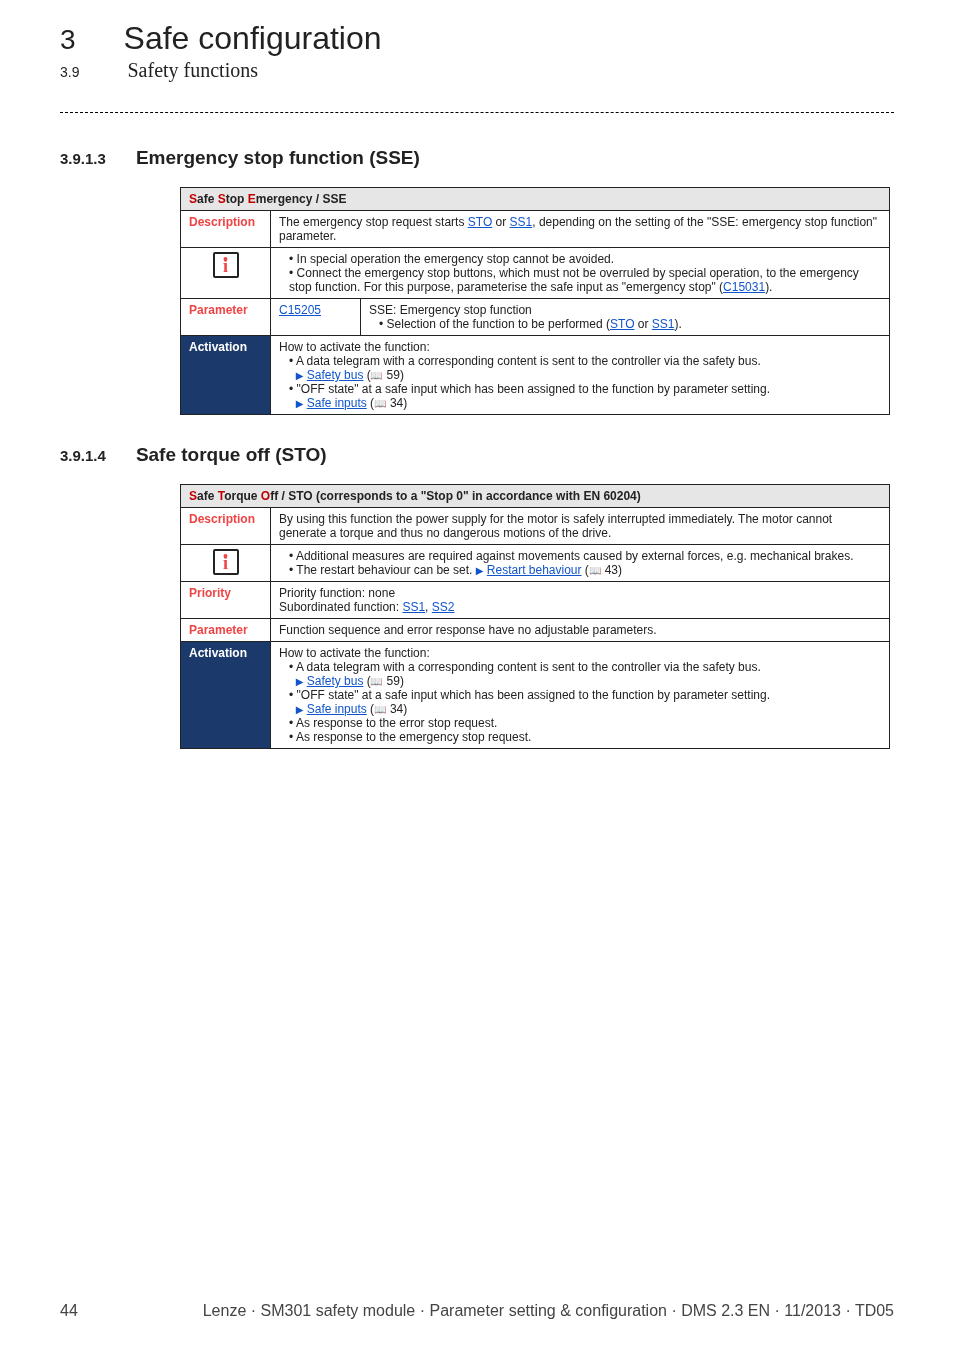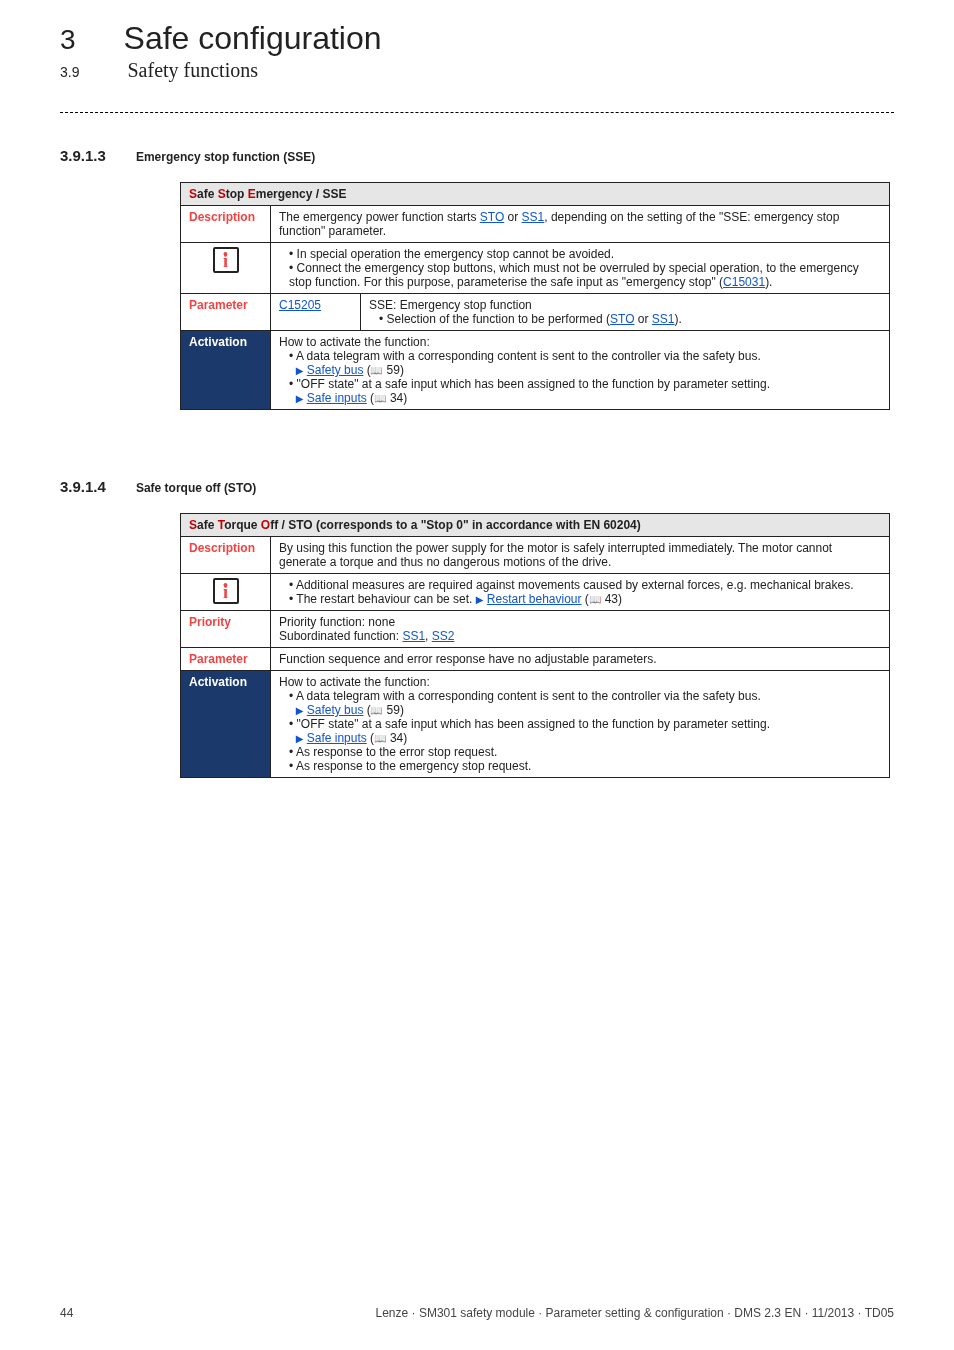--- a/index.html
+++ b/index.html
@@ -18,26 +18,26 @@
   .section-header { display: flex; align-items: baseline; gap: 48px; margin-bottom: 10px; }
   .section-num { font-size: 14px; }
   .section-title { font-size: 20px; font-family: Liberation Serif, serif; }
   .dashes {
     border: none;
     border-top: 1.5px dashed #000;
     margin: 30px 0 34px 0;
   }
   .subsection { display: flex; align-items: baseline; gap: 30px; margin: 0 0 18px 0; }
   .subsection-num { font-size: 15px; font-weight: 700; }
-  .subsection-title { font-size: 12px; font-weight: 700; }
+  .subsection-title { font-size: 19px; font-weight: 700; }
   table.box {
     border-collapse: collapse;
     width: 710px;
     margin-left: 120px;
-    margin-bottom: 68px;
+    margin-bottom: 29px;
     font-size: 12px;
   }
   table.box td, table.box th {
     border: 1px solid #222;
     padding: 4px 8px;
     vertical-align: top;
     text-align: left;
   }
   .hdr-row td, .hdr-row th {
     background: #e6e6e6;
@@ -83,21 +83,21 @@
     clip-path: polygon(0 0, 90% 0, 100% 50%, 90% 100%, 0 100%);
   }
   .axis-n { position: absolute; top: 30px; left: 56px; font-weight: 700; font-size: 12px; }
   .axis-0 { position: absolute; top: 138px; left: 56px; font-size: 11px; }
   .axis-t { position: absolute; top: 146px; left: 328px; font-size: 11px; }
   .sto-svg { position: absolute; top: 30px; left: 68px; }
   .footer {
     position: absolute;
     bottom: 30px; left: 60px; right: 60px;
     display: flex; justify-content: space-between;
-    font-size: 12px; color: #444;
+    font-size: 16px; color: #444;
   }
 </style>
 </head>
 <body>
 
 <div class="chapter-header">
   <span class="chapter-num">3</span>
   <span class="chapter-title">Safe configuration</span>
 </div>
 <div class="section-header">
@@ -115,21 +115,21 @@
 <table class="box">
   <tbody>
       <tr class="hdr-row">
     <td colspan="3">
       <span class="sse-mark">S</span><span style="color:#222;font-weight:600">afe </span><span class="sse-mark">S</span><span style="color:#222;font-weight:600">top </span><span class="sse-mark">E</span><span style="color:#222;font-weight:600">mergency / SSE</span>
     </td>
   </tr>
   <tr>
     <td class="label-col">Description</td>
     <td colspan="2">
-      <span>The emergency power function starts </span><a class="link">STO</a><span> or </span><a class="link">SS1</a><span>, depending on the setting of the "SSE: emergency stop function" parameter.</span>
+      <span>The emergency stop request starts </span><a class="link">STO</a><span> or </span><a class="link">SS1</a><span>, depending on the setting of the "SSE: emergency stop function" parameter.</span>
     </td>
   </tr>
   <tr>
     <td class="label-col" style="text-align:center">
       <span class="info-icon">i</span>
     </td>
     <td colspan="2">
       <ul class="tight">
         <li>In special operation the emergency stop cannot be avoided.</li>
         <li><span>Connect the emergency stop buttons, which must not be overruled by special operation, to the emergency stop function. For this purpose, parameterise the safe input as "emergency stop" (</span><a class="link">C15031</a><span>).</span></li>

